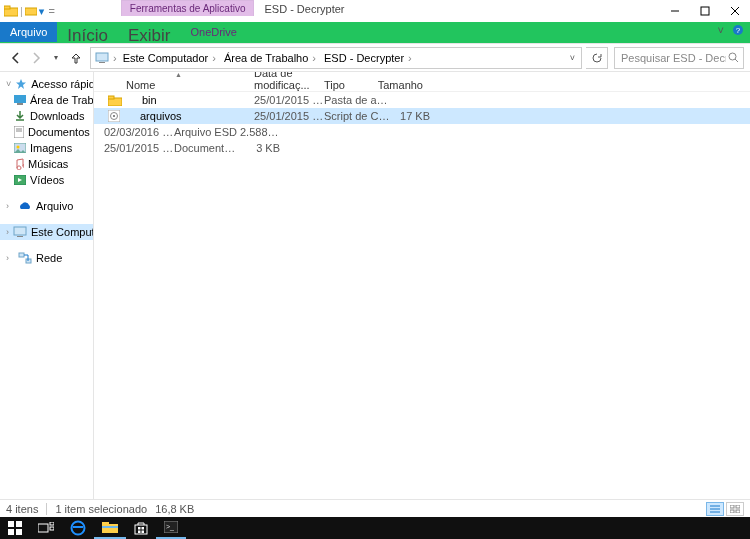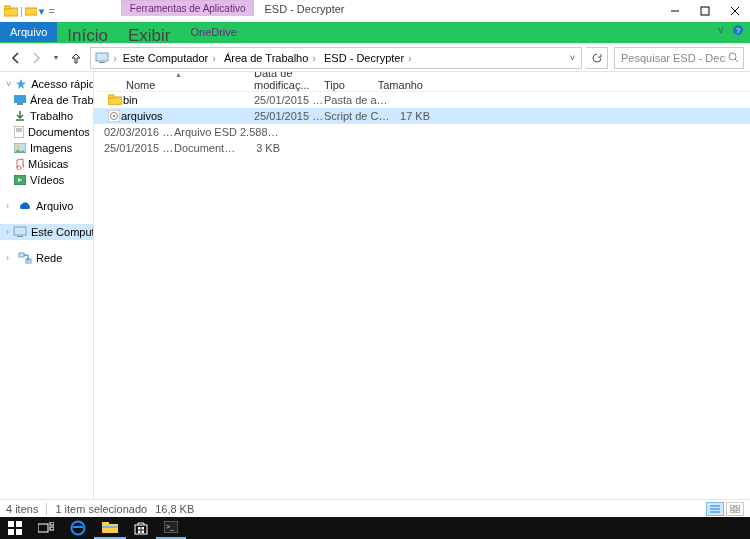--- a/index.html
+++ b/index.html
@@ -49,21 +49,21 @@
   .col.sortable{position:relative}
   .sort-ind{position:absolute;top:-1px;left:50%;transform:translateX(-50%);font-size:7px;color:#777}
   .c-name{width:150px;padding-left:22px}
   .c-date{width:70px}
   .c-type{width:66px}
   .c-size{width:40px;text-align:right;justify-content:flex-end}
 
   .row{display:flex;align-items:center;height:16px;padding-left:10px;font-size:11px}
   .row.selected{background:#cde8ff}
   .cell{overflow:hidden;text-overflow:ellipsis;white-space:nowrap}
-  .cell.name{width:150px;display:flex;align-items:flex-start;gap:1px;padding-left:4px}
+  .cell.name{width:150px;display:flex;align-items:flex-end;gap:20px;padding-left:4px}
   .cell.date{width:70px;color:#555}
   .cell.type{width:66px;color:#555}
   .cell.size{width:40px;text-align:right;color:#555}
 
   
   .status{height:18px;border-top:1px solid #e5e5e5;display:flex;align-items:center;font-size:11px;color:#555;padding:0 6px;gap:8px}
   .status .sep{width:1px;height:12px;background:#ccc}
   .status-right{margin-left:auto;display:flex;gap:2px}
   .view-btn{width:18px;height:14px;border:1px solid #ccc;display:flex;align-items:center;justify-content:center}
   .view-btn.active{background:#cde8ff;border-color:#7ab7e8}
@@ -215,21 +215,21 @@
         </span>
       <span>Área de Trabalho</span>
     </div>
     <div class="side-item">
       <span class="ic">
           <svg width="12" height="12">
             <path d="M6 1v6M3 5l3 3 3-3" fill="none" stroke="#3a7d3e" stroke-width="1.5"></path>
             <line x1="2" y1="10" x2="10" y2="10" stroke="#3a7d3e" stroke-width="1.5"></line>
           </svg>
         </span>
-      <span>Trabalho</span>
+      <span>Downloads</span>
     </div>
     <div class="side-item">
       <span class="ic">
           <svg width="10" height="12">
             <rect x="0" y="0" width="10" height="12" fill="#fff" stroke="#888"></rect>
             <line x1="2" y1="3" x2="8" y2="3" stroke="#888"></line>
             <line x1="2" y1="5" x2="8" y2="5" stroke="#888"></line>
           </svg>
         </span>
       <span>Documentos</span>

